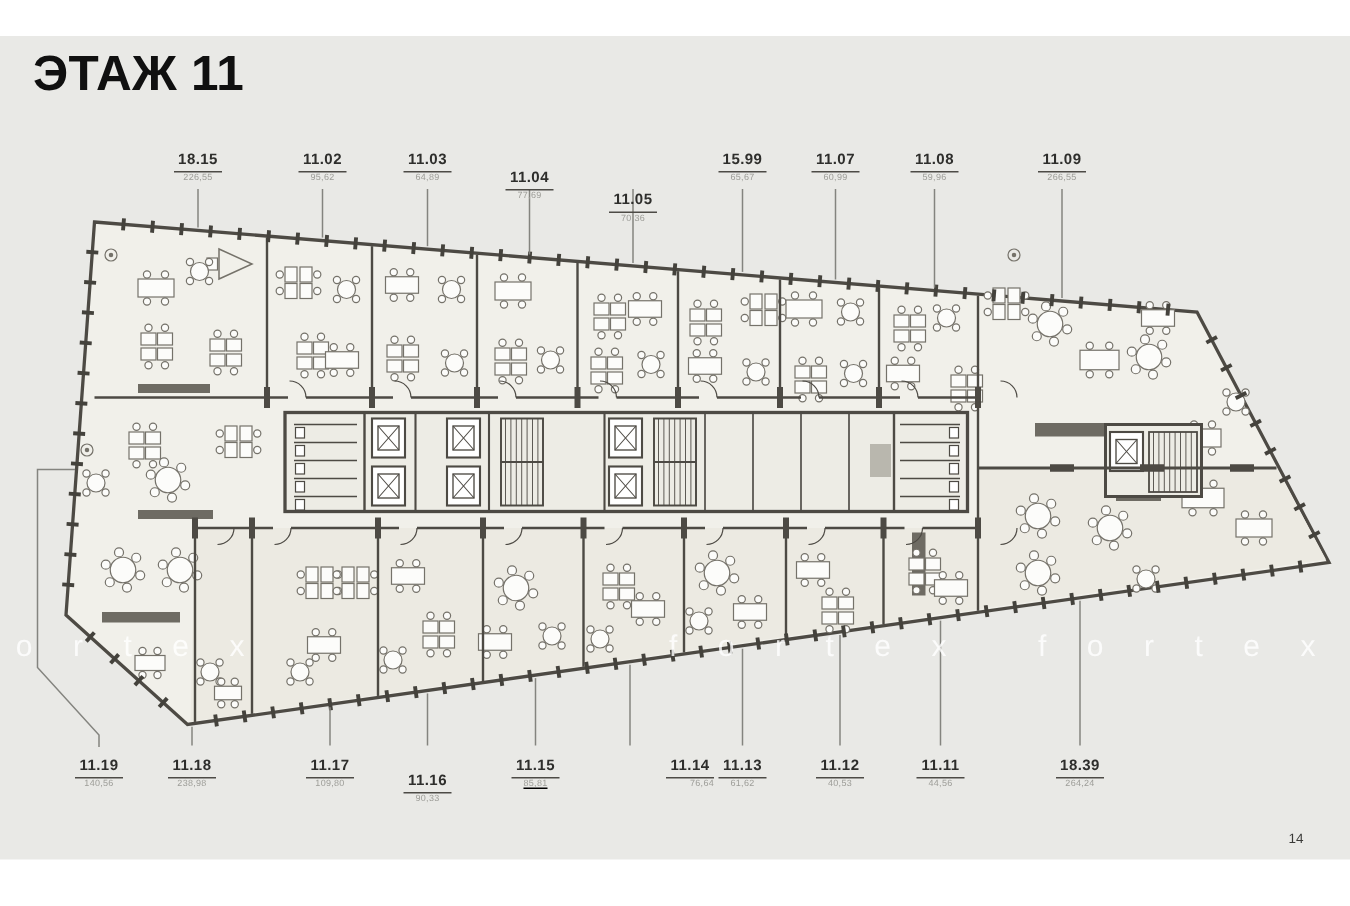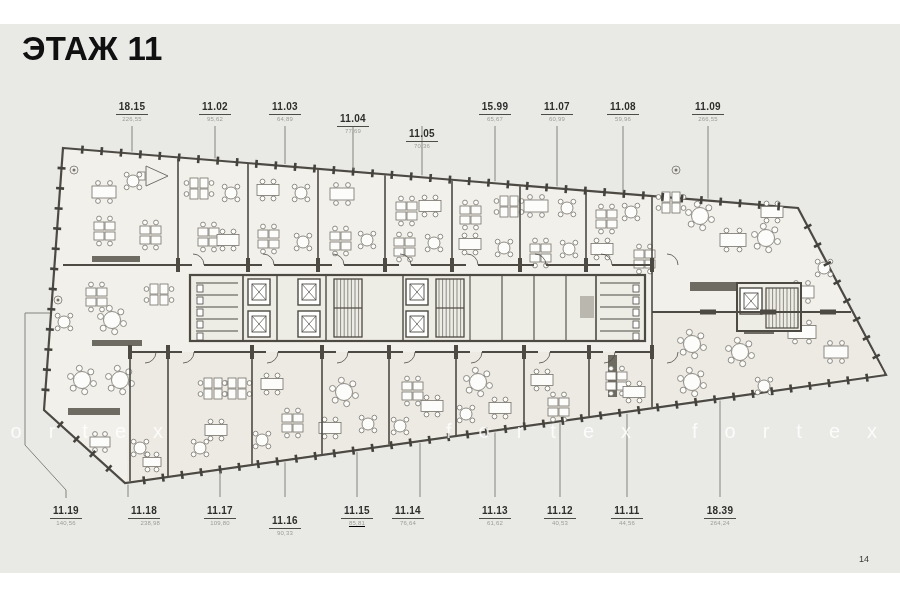--- a/index.html
+++ b/index.html
@@ -789,25 +789,25 @@
       <div class="unit-label" style="left: 100px; top: 96px;"><div class="unit-id">18.15</div><div class="unit-area">226,55</div></div>
       <div class="unit-label" style="left: 183px; top: 96px;"><div class="unit-id">11.02</div><div class="unit-area">95,62</div></div>
       <div class="unit-label" style="left: 253px; top: 96px; text-align: center;"><div class="unit-id">11.03</div><div class="unit-area">64,89</div></div>
       <div class="unit-label" style="left: 321px; top: 108px;"><div class="unit-id">11.04</div><div class="unit-area">77,69</div></div>
       <div class="unit-label" style="left: 390px; top: 96px; margin-top: 27px;"><div class="unit-id">11.05</div><div class="unit-area">70,36</div></div>
       <div class="unit-label" style="left: 463px; top: 96px;"><div class="unit-id">15.99</div><div class="unit-area">65,67</div></div>
       <div class="unit-label" style="left: 525px; top: 96px;"><div class="unit-id">11.07</div><div class="unit-area">60,99</div></div>
       <div class="unit-label" style="left: 591px; top: 96px;"><div class="unit-id">11.08</div><div class="unit-area">59,96</div></div>
       <div class="unit-label" style="left: 676px; top: 96px;"><div class="unit-id">11.09</div><div class="unit-area">266,55</div></div>
       <div class="unit-label" style="left: 34px; top: 500px;"><div class="unit-id">11.19</div><div class="unit-area">140,56</div></div>
-      <div class="unit-label" style="left: 96px; top: 500px; text-align: right;"><div class="unit-id">11.18</div><div class="unit-area">238,98</div></div>
+      <div class="unit-label" style="left: 96px; top: 500px;"><div class="unit-id">11.18</div><div class="unit-area">238,98</div></div>
       <div class="unit-label" style="left: 188px; top: 500px;"><div class="unit-id">11.17</div><div class="unit-area">109,80</div></div>
       <div class="unit-label" style="left: 253px; top: 471px; margin-top: 39px;"><div class="unit-id">11.16</div><div class="unit-area">90,33</div></div>
       <div class="unit-label" style="left: 325px; top: 500px; text-decoration: underline;"><div class="unit-id">11.15</div><div class="unit-area">85,81</div></div>
-      <div class="unit-label" style="left: 376px; top: 500px;"><div class="unit-id">11.14</div><div class="unit-area">76,64</div></div>
+      <div class="unit-label" style="left: 412px; top: 500px; text-align: right;"><div class="unit-id">11.14</div><div class="unit-area">76,64</div></div>
       <div class="unit-label" style="left: 463px; top: 500px;"><div class="unit-id">11.13</div><div class="unit-area">61,62</div></div>
       <div class="unit-label" style="left: 528px; top: 500px;"><div class="unit-id">11.12</div><div class="unit-area">40,53</div></div>
       <div class="unit-label" style="left: 595px; top: 500px;"><div class="unit-id">11.11</div><div class="unit-area">44,56</div></div>
       <div class="unit-label" style="left: 688px; top: 500px;"><div class="unit-id">18.39</div><div class="unit-area">264,24</div></div>
     </div>
 
   <div class="title">ЭТАЖ 11</div>
   <div class="page-number">14</div>
 </div>
 

